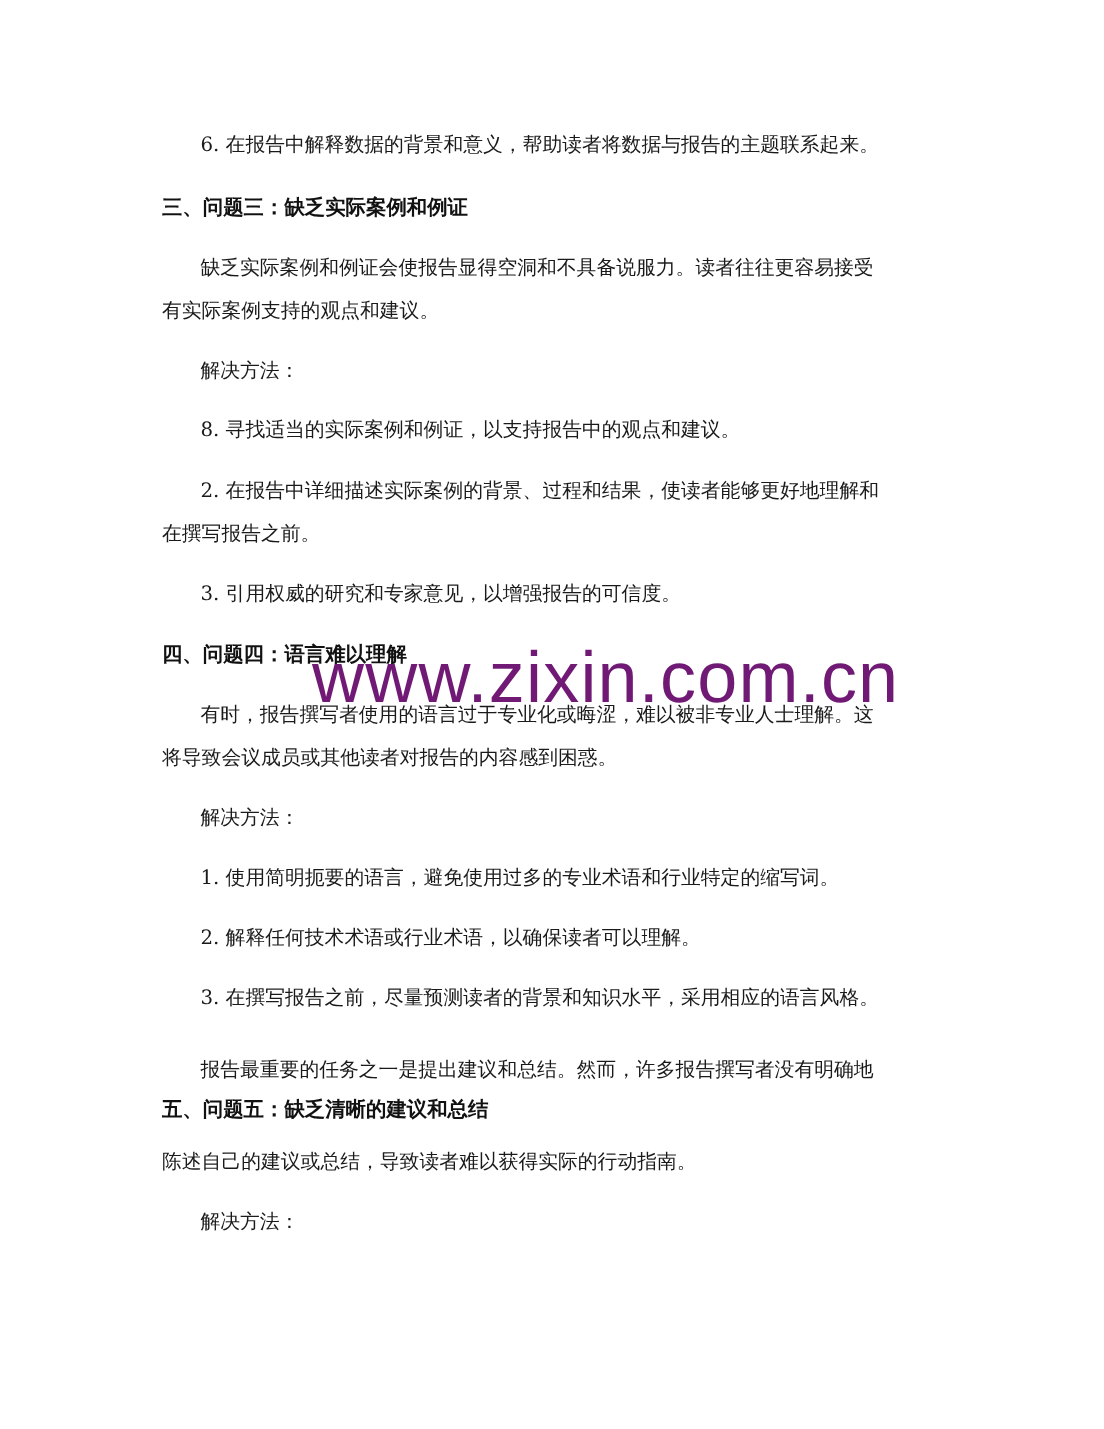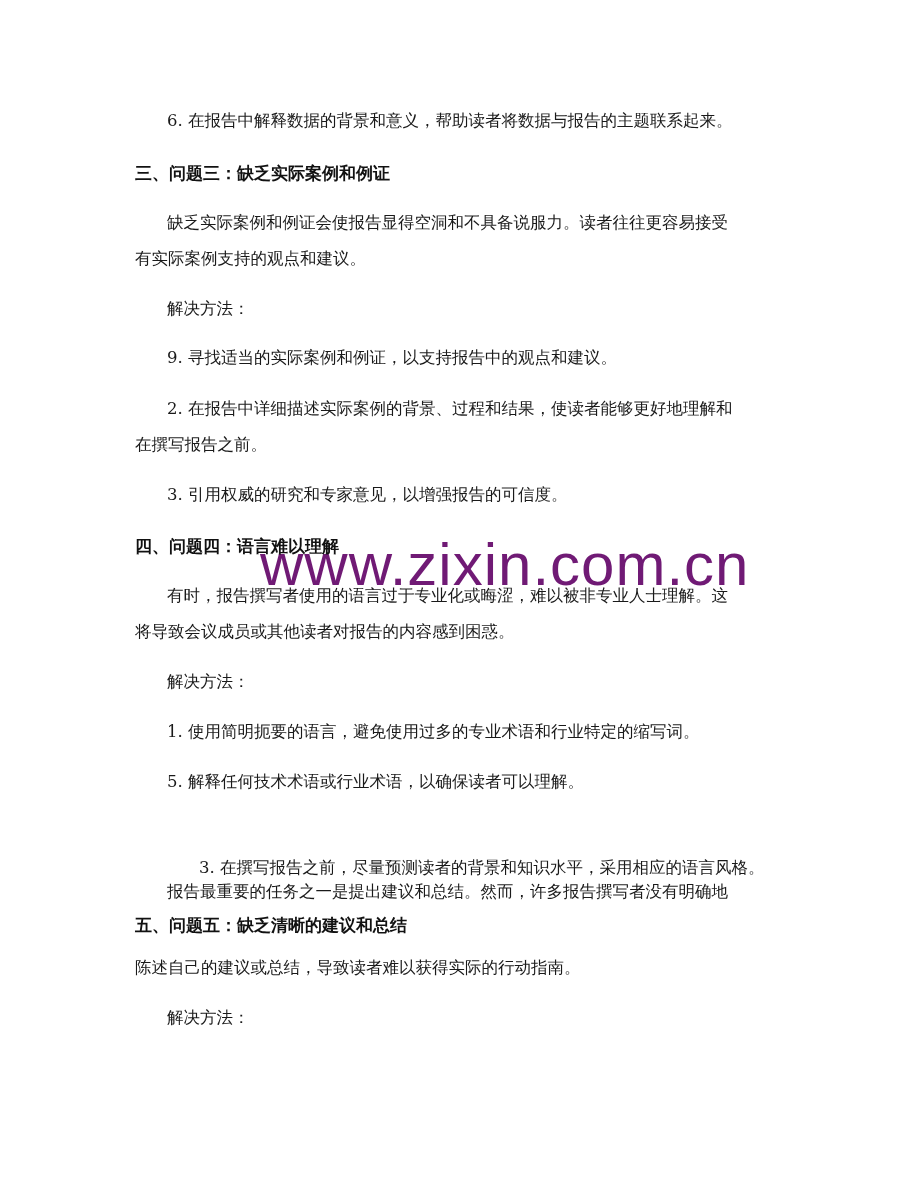--- a/index.html
+++ b/index.html
@@ -62,31 +62,31 @@
 
   <div class="watermark">www.zixin.com.cn</div>
 
   <div class="content">
     <div class="line indent" style="top:111px;">6. 在报告中解释数据的背景和意义，帮助读者将数据与报告的主题联系起来。</div>
 
     <div class="line heading" style="top:163px;">三、问题三：缺乏实际案例和例证</div>
     <div class="line indent" style="top:213px;">缺乏实际案例和例证会使报告显得空洞和不具备说服力。读者往往更容易接受</div>
     <div class="line" style="top:249px;">有实际案例支持的观点和建议。</div>
     <div class="line indent" style="top:299px;">解决方法：</div>
-    <div class="line indent" style="top:348px;">9. 寻找适当的实际案例和例证，以支持报告中的观点和建议。</div>
+    <div class="line indent" style="top:348px;">8. 寻找适当的实际案例和例证，以支持报告中的观点和建议。</div>
     <div class="line indent" style="top:399px;">2. 在报告中详细描述实际案例的背景、过程和结果，使读者能够更好地理解和</div>
     <div class="line" style="top:435px;">在撰写报告之前。</div>
     <div class="line indent" style="top:485px;">3. 引用权威的研究和专家意见，以增强报告的可信度。</div>
 
     <div class="line heading" style="top:536px;text-align:center;">四、问题四：语言难以理解</div>
     <div class="line indent" style="top:586px;">有时，报告撰写者使用的语言过于专业化或晦涩，难以被非专业人士理解。这</div>
     <div class="line" style="top:622px;">将导致会议成员或其他读者对报告的内容感到困惑。</div>
     <div class="line indent" style="top:672px;">解决方法：</div>
     <div class="line indent" style="top:722px;text-align:center;">1. 使用简明扼要的语言，避免使用过多的专业术语和行业特定的缩写词。</div>
-    <div class="line indent" style="top:772px;">5. 解释任何技术术语或行业术语，以确保读者可以理解。</div>
-    <div class="line indent" style="top:858px;margin-left:32px;">3. 在撰写报告之前，尽量预测读者的背景和知识水平，采用相应的语言风格。</div>
+    <div class="line indent" style="top:772px;">2. 解释任何技术术语或行业术语，以确保读者可以理解。</div>
+    <div class="line indent" style="top:822px;">3. 在撰写报告之前，尽量预测读者的背景和知识水平，采用相应的语言风格。</div>
 
     <div class="line heading" style="top:872px;margin-top:43px;">五、问题五：缺乏清晰的建议和总结</div>
     <div class="line indent" style="top:882px;">报告最重要的任务之一是提出建议和总结。然而，许多报告撰写者没有明确地</div>
     <div class="line" style="top:958px;">陈述自己的建议或总结，导致读者难以获得实际的行动指南。</div>
     <div class="line indent" style="top:1008px;">解决方法：</div>
   </div>
 </div>
 
 </body></html>

